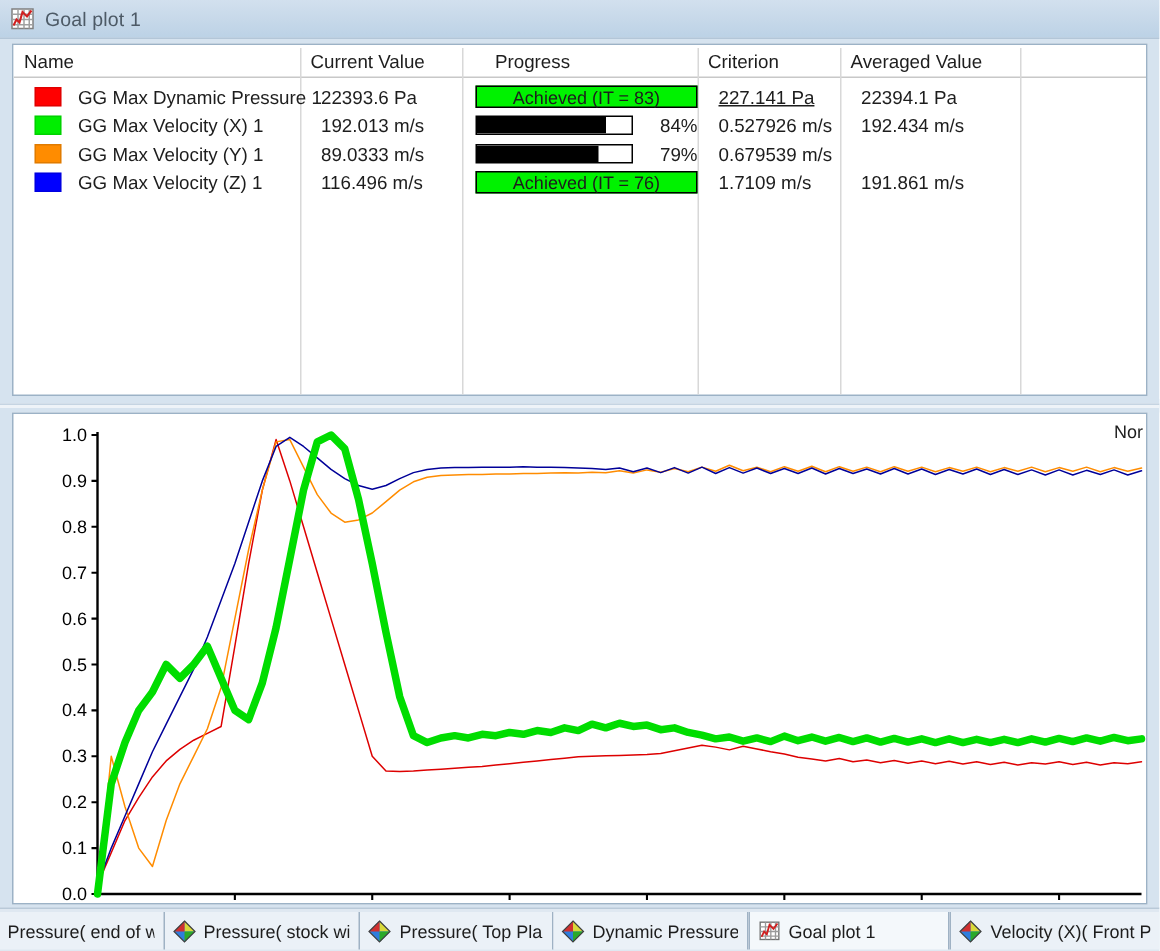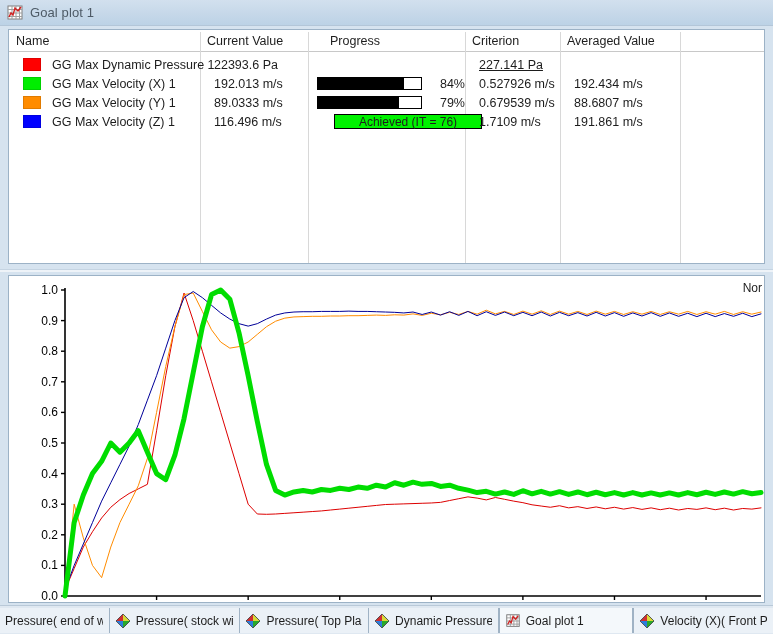--- a/index.html
+++ b/index.html
@@ -158,21 +158,23 @@
     <div class="colsep" style="left:191px;"></div>
     <div class="colsep" style="left:299px;"></div>
     <div class="colsep" style="left:456px;"></div>
     <div class="colsep" style="left:551px;"></div>
     <div class="colsep" style="left:671px;"></div>
 
     <div class="trow" style="top:25px;">
       <span class="swatch" style="background: rgb(255, 0, 0);"></span>
       <span class="cell name-cell" style="width:155px;">GG Max Dynamic Pressure 1</span>
       <span class="cell" style="left:198px;width:100px;">22393.6 Pa</span>
+      <span class="prog-achieved" style="left:308px;top:2px;width:148px;">Achieved (IT = 83)</span>
       <span class="cell" style="left:463px;width:88px;text-decoration:underline;">227.141 Pa</span>
+      <span class="cell" style="left:558px;width:113px;">22394.1 Pa</span>
     </div>
 
     <div class="trow" style="top:44px;">
       <span class="swatch" style="background: rgb(0, 238, 0);"></span>
       <span class="cell name-cell" style="width:155px;">GG Max Velocity (X) 1</span>
       <span class="cell" style="left:198px;width:100px;">192.013 m/s</span>
       <span class="prog-bar-wrap" style="left:308px;top:2px;width:148px;">
         <span class="prog-bar" style="width:120px;">
           <span class="prog-fill" style="width: 84%;"></span>
         </span>
@@ -186,28 +188,27 @@
       <span class="swatch" style="background: rgb(255, 140, 0);"></span>
       <span class="cell name-cell" style="width:155px;">GG Max Velocity (Y) 1</span>
       <span class="cell" style="left:198px;width:100px;">89.0333 m/s</span>
       <span class="prog-bar-wrap" style="left:308px;top:2px;width:148px;">
         <span class="prog-bar" style="width:120px;">
           <span class="prog-fill" style="width: 79%;"></span>
         </span>
         <span class="prog-pct">79%</span>
       </span>
       <span class="cell" style="left:463px;width:88px;">0.679539 m/s</span>
-      <span class="cell" style="left:558px;width:113px;">88.6807 m/s</span>
     </div>
 
     <div class="trow" style="top:82px;">
       <span class="swatch" style="background: rgb(0, 0, 255);"></span>
       <span class="cell name-cell" style="width:155px;">GG Max Velocity (Z) 1</span>
       <span class="cell" style="left:198px;width:100px;">116.496 m/s</span>
-      <span class="prog-achieved" style="left:308px;top:2px;width:148px;margin-left:17px;">Achieved (IT = 76)</span>
+      <span class="prog-achieved" style="left:308px;top:2px;width:148px;">Achieved (IT = 76)</span>
       <span class="cell" style="left:463px;width:88px;">1.7109 m/s</span>
       <span class="cell" style="left:558px;width:113px;">191.861 m/s</span>
     </div>
   </div>
 
   <div class="splitter"></div>
 
   <div class="chart-panel">
     <div class="chart-title-right">Nor</div>
     <svg class="chart-svg" id="plot" width="755" height="326">

